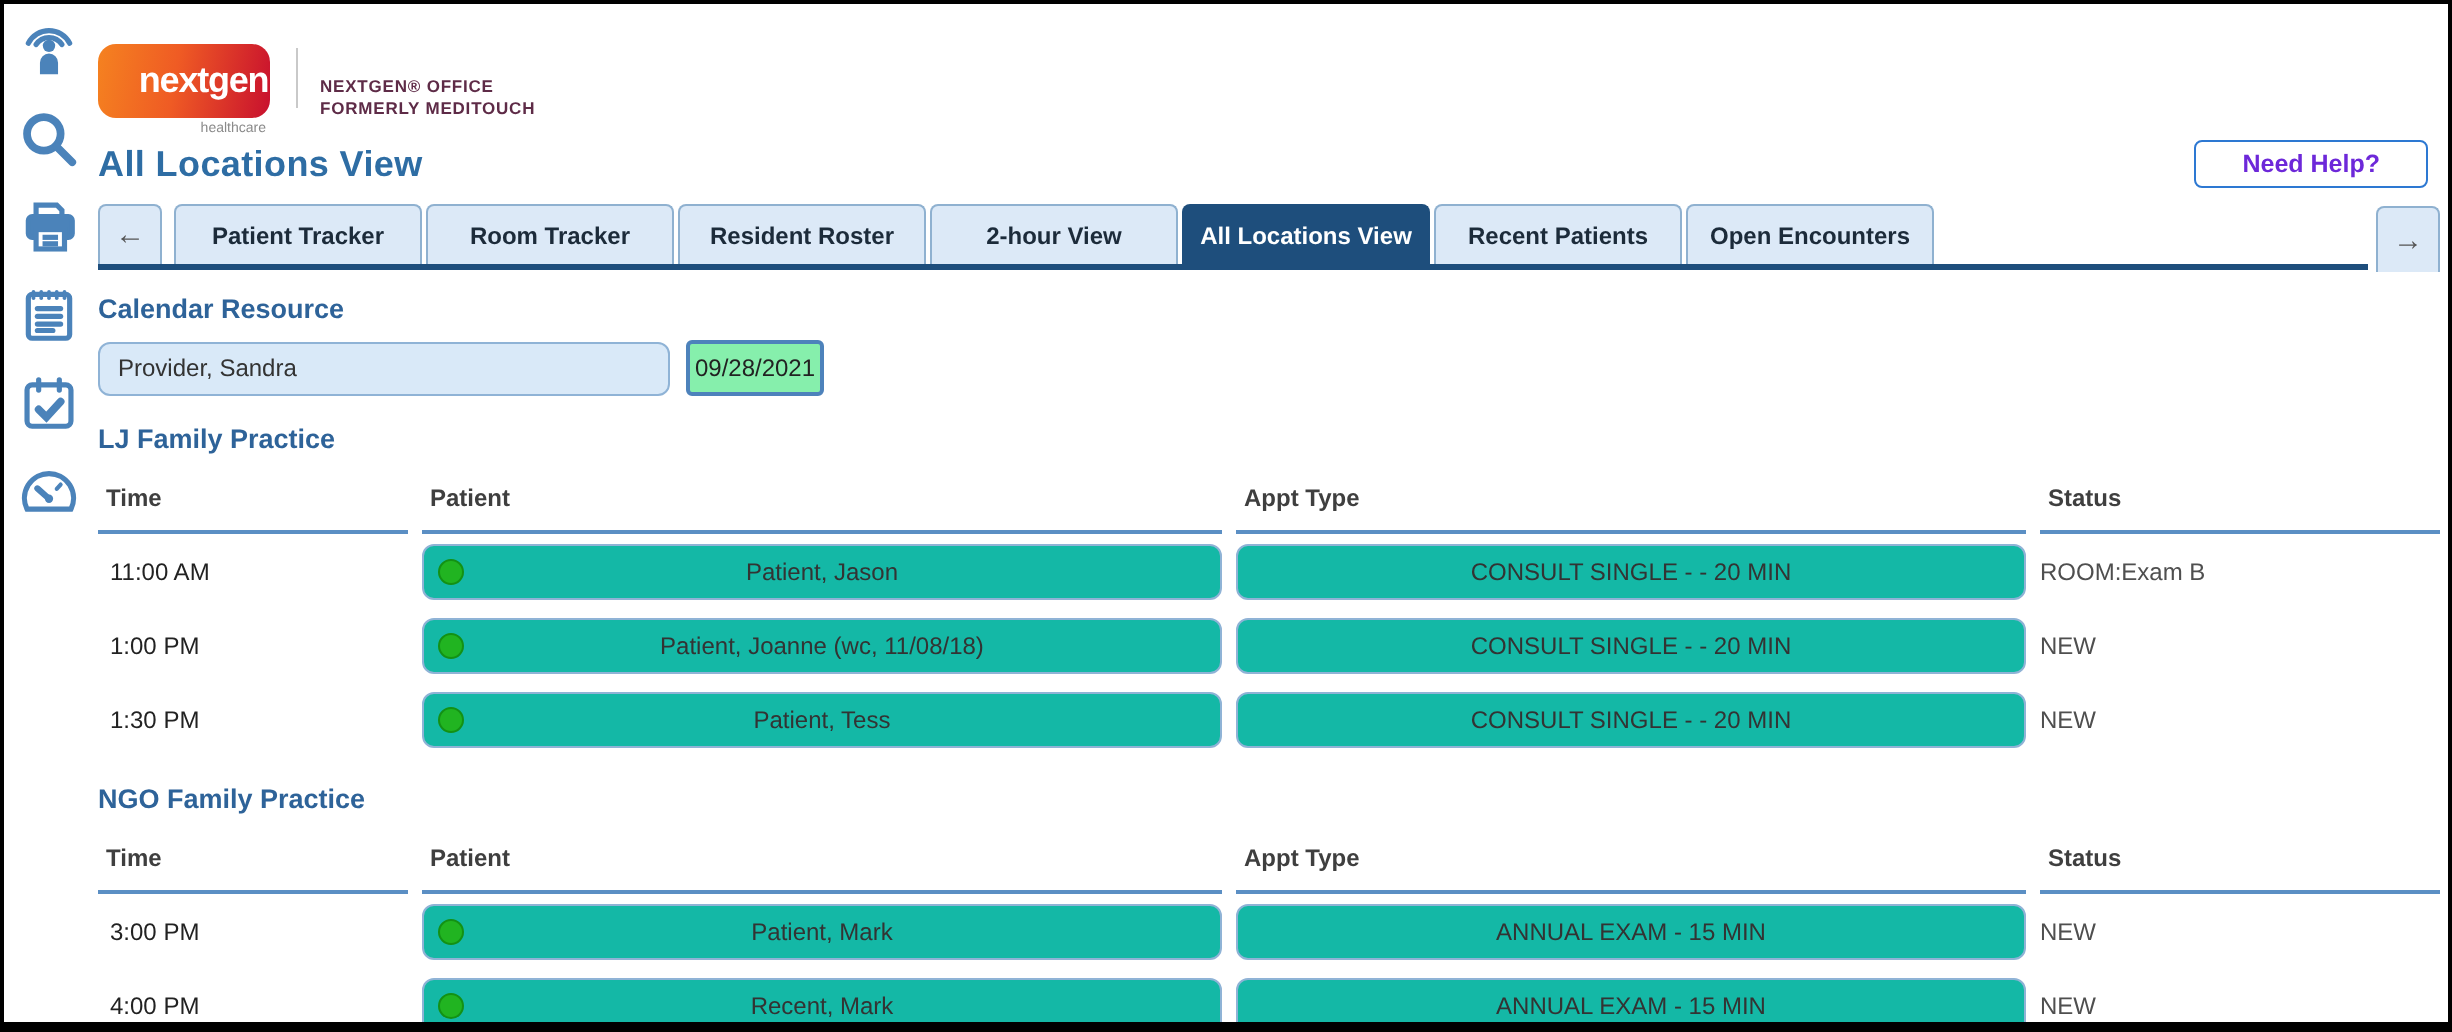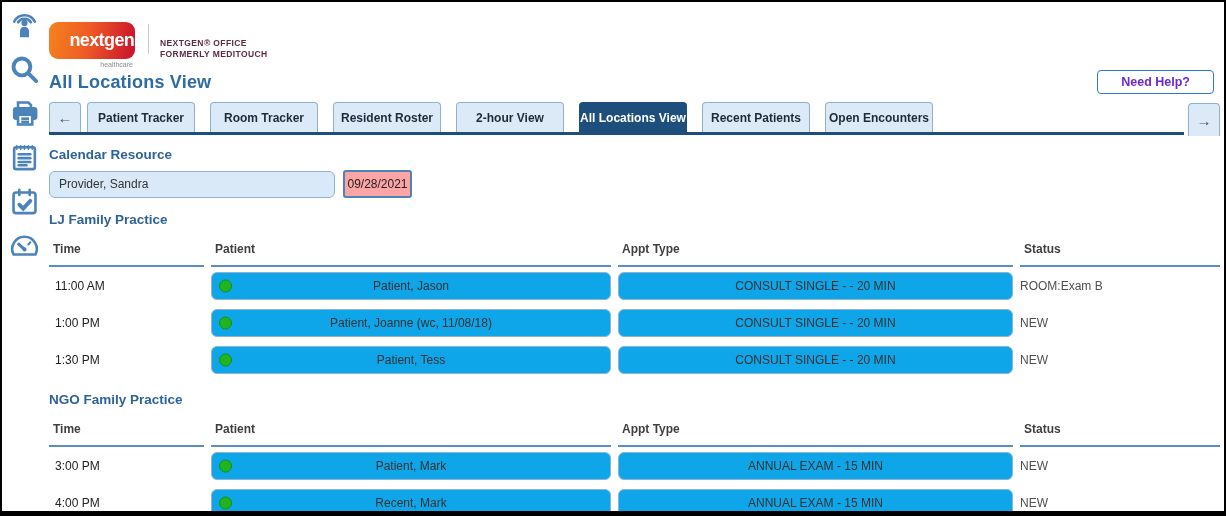--- a/index.html
+++ b/index.html
@@ -43,51 +43,51 @@
   }
   
   .tabstrip { position: relative; margin-top: 7px; height: 31px; display:flex; align-items:flex-end; }
   .tabstrip::after { content:""; position:absolute; left:0; right:36px; bottom:-3px; height:3px; background:#1e4e7c; }
   .tab, .tab-arrow {
     height: 30px; display:flex; align-items:center; justify-content:center;
     background:#dce9f7; border:1px solid #8fb1d0; border-bottom:none;
     border-radius: 4px 4px 0 0; cursor:pointer;
     font-size: 12px; font-weight: bold; color:#1c2b3a; font-family: inherit;
   }
-  .tab { width: 108px; margin-right: 15px; }
+  .tab { width: 124px; margin-right: 2px; }
   .tab-arrow { width: 32px; color:#555; font-size: 15px; }
   .tab-arrow.left { margin-right: 6px; }
   .tab-arrow.right { position:absolute; right: 0; bottom: -4px; height: 33px; }
   .tab.active { background:#1e4e7c; border-color:#1e4e7c; color:#fff; }
   .tab-spacer { flex:1; }
   
   .sec-heading { font-size: 13.5px; font-weight: bold; color:#2e6399; }
   .cal-heading { margin-top: 15px; }
   .cal-row { display:flex; align-items:center; gap: 8px; margin-top: 8px; }
   .provider-input {
     width: 286px; height: 27px; background:#d9e9f8; border:1px solid #8fb3d6;
     border-radius: 6px; font-size: 12px; color:#333; padding: 0 9px; font-family: inherit;
   }
   .date-input {
-    width: 69px; height: 28px; background:#fca5a5; border:2px solid #4d82bb;
+    width: 69px; height: 28px; background:#86efac; border:2px solid #4d82bb;
     border-radius: 3px; font-size: 12px; color:#222; text-align:center; font-family: inherit;
   }
   
   .sched-heading { margin-top: 14px; }
   .grid { display:grid; grid-template-columns: 155px 400px 395px 1fr; column-gap: 7px; }
   .hdr-row { margin-top: 6px; }
   .hdr-cell {
     font-size: 12px; font-weight: bold; color:#3f3f3f;
     padding: 9px 0 9px 4px; border-bottom: 2px solid #5b8fc4;
   }
   .body-row { height: 37px; align-items: center; }
   .time-cell { font-size: 12px; color:#222; padding-left: 6px; }
   .pill {
     position: relative; height: 28px; width: 100%;
-    background:#0ea5e9; border:1px solid #8fb3d6; border-radius: 6px;
+    background:#14b8a6; border:1px solid #8fb3d6; border-radius: 6px;
     display:flex; align-items:center; justify-content:center;
     font-size: 12px; color:#333; cursor:pointer; font-family: inherit;
   }
   .dot {
     position:absolute; left: 7px; top: 50%; transform: translateY(-50%);
     width: 13px; height: 13px; border-radius: 50%;
     background:#21b421; border:1px solid #149114;
   }
   .status-cell { font-size: 12px; color:#4f4f4f; }
 </style>

